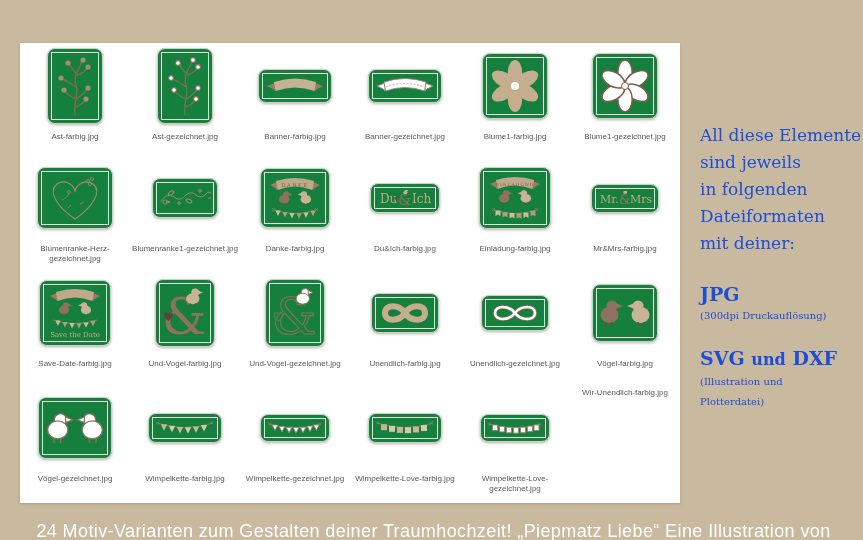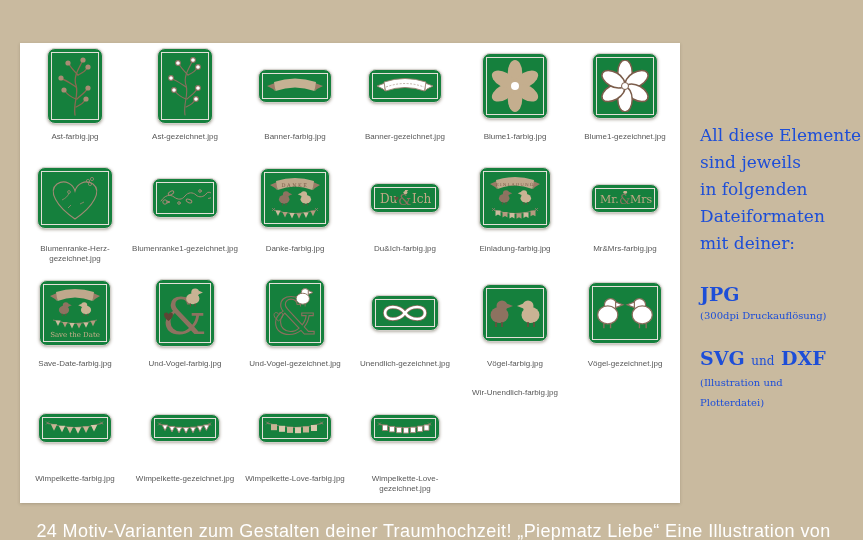--- a/index.html
+++ b/index.html
@@ -11,21 +11,21 @@
   .tw{height:86px;display:flex;align-items:center;justify-content:center;width:100%;}
   .frame{background:#15803d;border:1px solid #d2cfca;border-radius:8px;padding:3px;box-shadow:0 1px 3px rgba(90,80,60,.45);}
   .inner{border:1px solid #e4e0d9;display:flex;align-items:center;justify-content:center;padding:2px;}
   .fn{font-size:8px;line-height:9.5px;color:#585858;text-align:center;max-width:106px;margin-top:3px;}
   svg{display:block;}
   .sidebar{position:absolute;left:700px;top:101px;width:163px;color:#1d4ed8;font-family:"DejaVu Serif",serif;}
   .sb-line{font-size:17px;line-height:27px;}
   .fmt{margin-top:25px;}
   .fmt2{margin-top:20px;}
   .fmt-name{font-size:19px;font-weight:bold;line-height:24px;}
-  .fmt-conj{font-size:12px;font-weight:normal;}
+  .fmt-conj{font-size:16px;font-weight:bold;}
   .fmt-desc{font-size:10px;line-height:20px;}
   .caption{position:absolute;left:4px;right:0;top:500px;text-align:center;color:#ffffff;font-size:18px;letter-spacing:.4px;}
   .caption b{font-weight:bold;}
 </style>
 </head>
 <body>
 
 <div class="stage">
   <div class="panel">
     <div class="grid">
@@ -420,20 +420,32 @@
             <g transform="translate(1,25) scale(1.1)">
                     <path d="M5 3 C4 0.5 0.5 1 1 4 C1.3 6 3 7.5 5 9 C7 7.5 8.7 6 9 4 C9.5 1 6 0.5 5 3 Z" fill="none" stroke="#8a6f5e" stroke-width="0.9"></path>
                   </g>
           </svg>
         </div>
             </div>
           </div>
         <div class="fn">Und-Vogel-gezeichnet.jpg</div>
       </div>
 
+      <div class="cell">
+        <div class="tw">
+            <div class="frame">
+              <div class="inner">
+          <svg width="54" height="26" viewBox="0 0 54 26">
+            <path d="M27 13 C21 4 7 4 7 13 C7 22 21 22 27 13 C33 4 47 4 47 13 C47 22 33 22 27 13 Z" fill="none" stroke="#c4ae8e" stroke-width="6" stroke-linejoin="round"></path>
+          </svg>
+        </div>
+            </div>
+          </div>
+        <div class="fn">Unendlich-farbig.jpg</div>
+      </div>
 
       <div class="cell">
         <div class="tw">
             <div class="frame">
               <div class="inner">
           <svg width="54" height="22" viewBox="0 0 54 22">
             <path d="M27 11 C21 3 7 3 7 11 C7 19 21 19 27 11 C33 3 47 3 47 11 C47 19 33 19 27 11 Z" fill="none" stroke="#8a6f5e" stroke-width="4" stroke-linejoin="round"></path>
             <path d="M27 11 C21 3 7 3 7 11 C7 19 21 19 27 11 C33 3 47 3 47 11 C47 19 33 19 27 11 Z" fill="none" stroke="#ffffff" stroke-width="2.6" stroke-linejoin="round"></path>
           </svg>
         </div>

